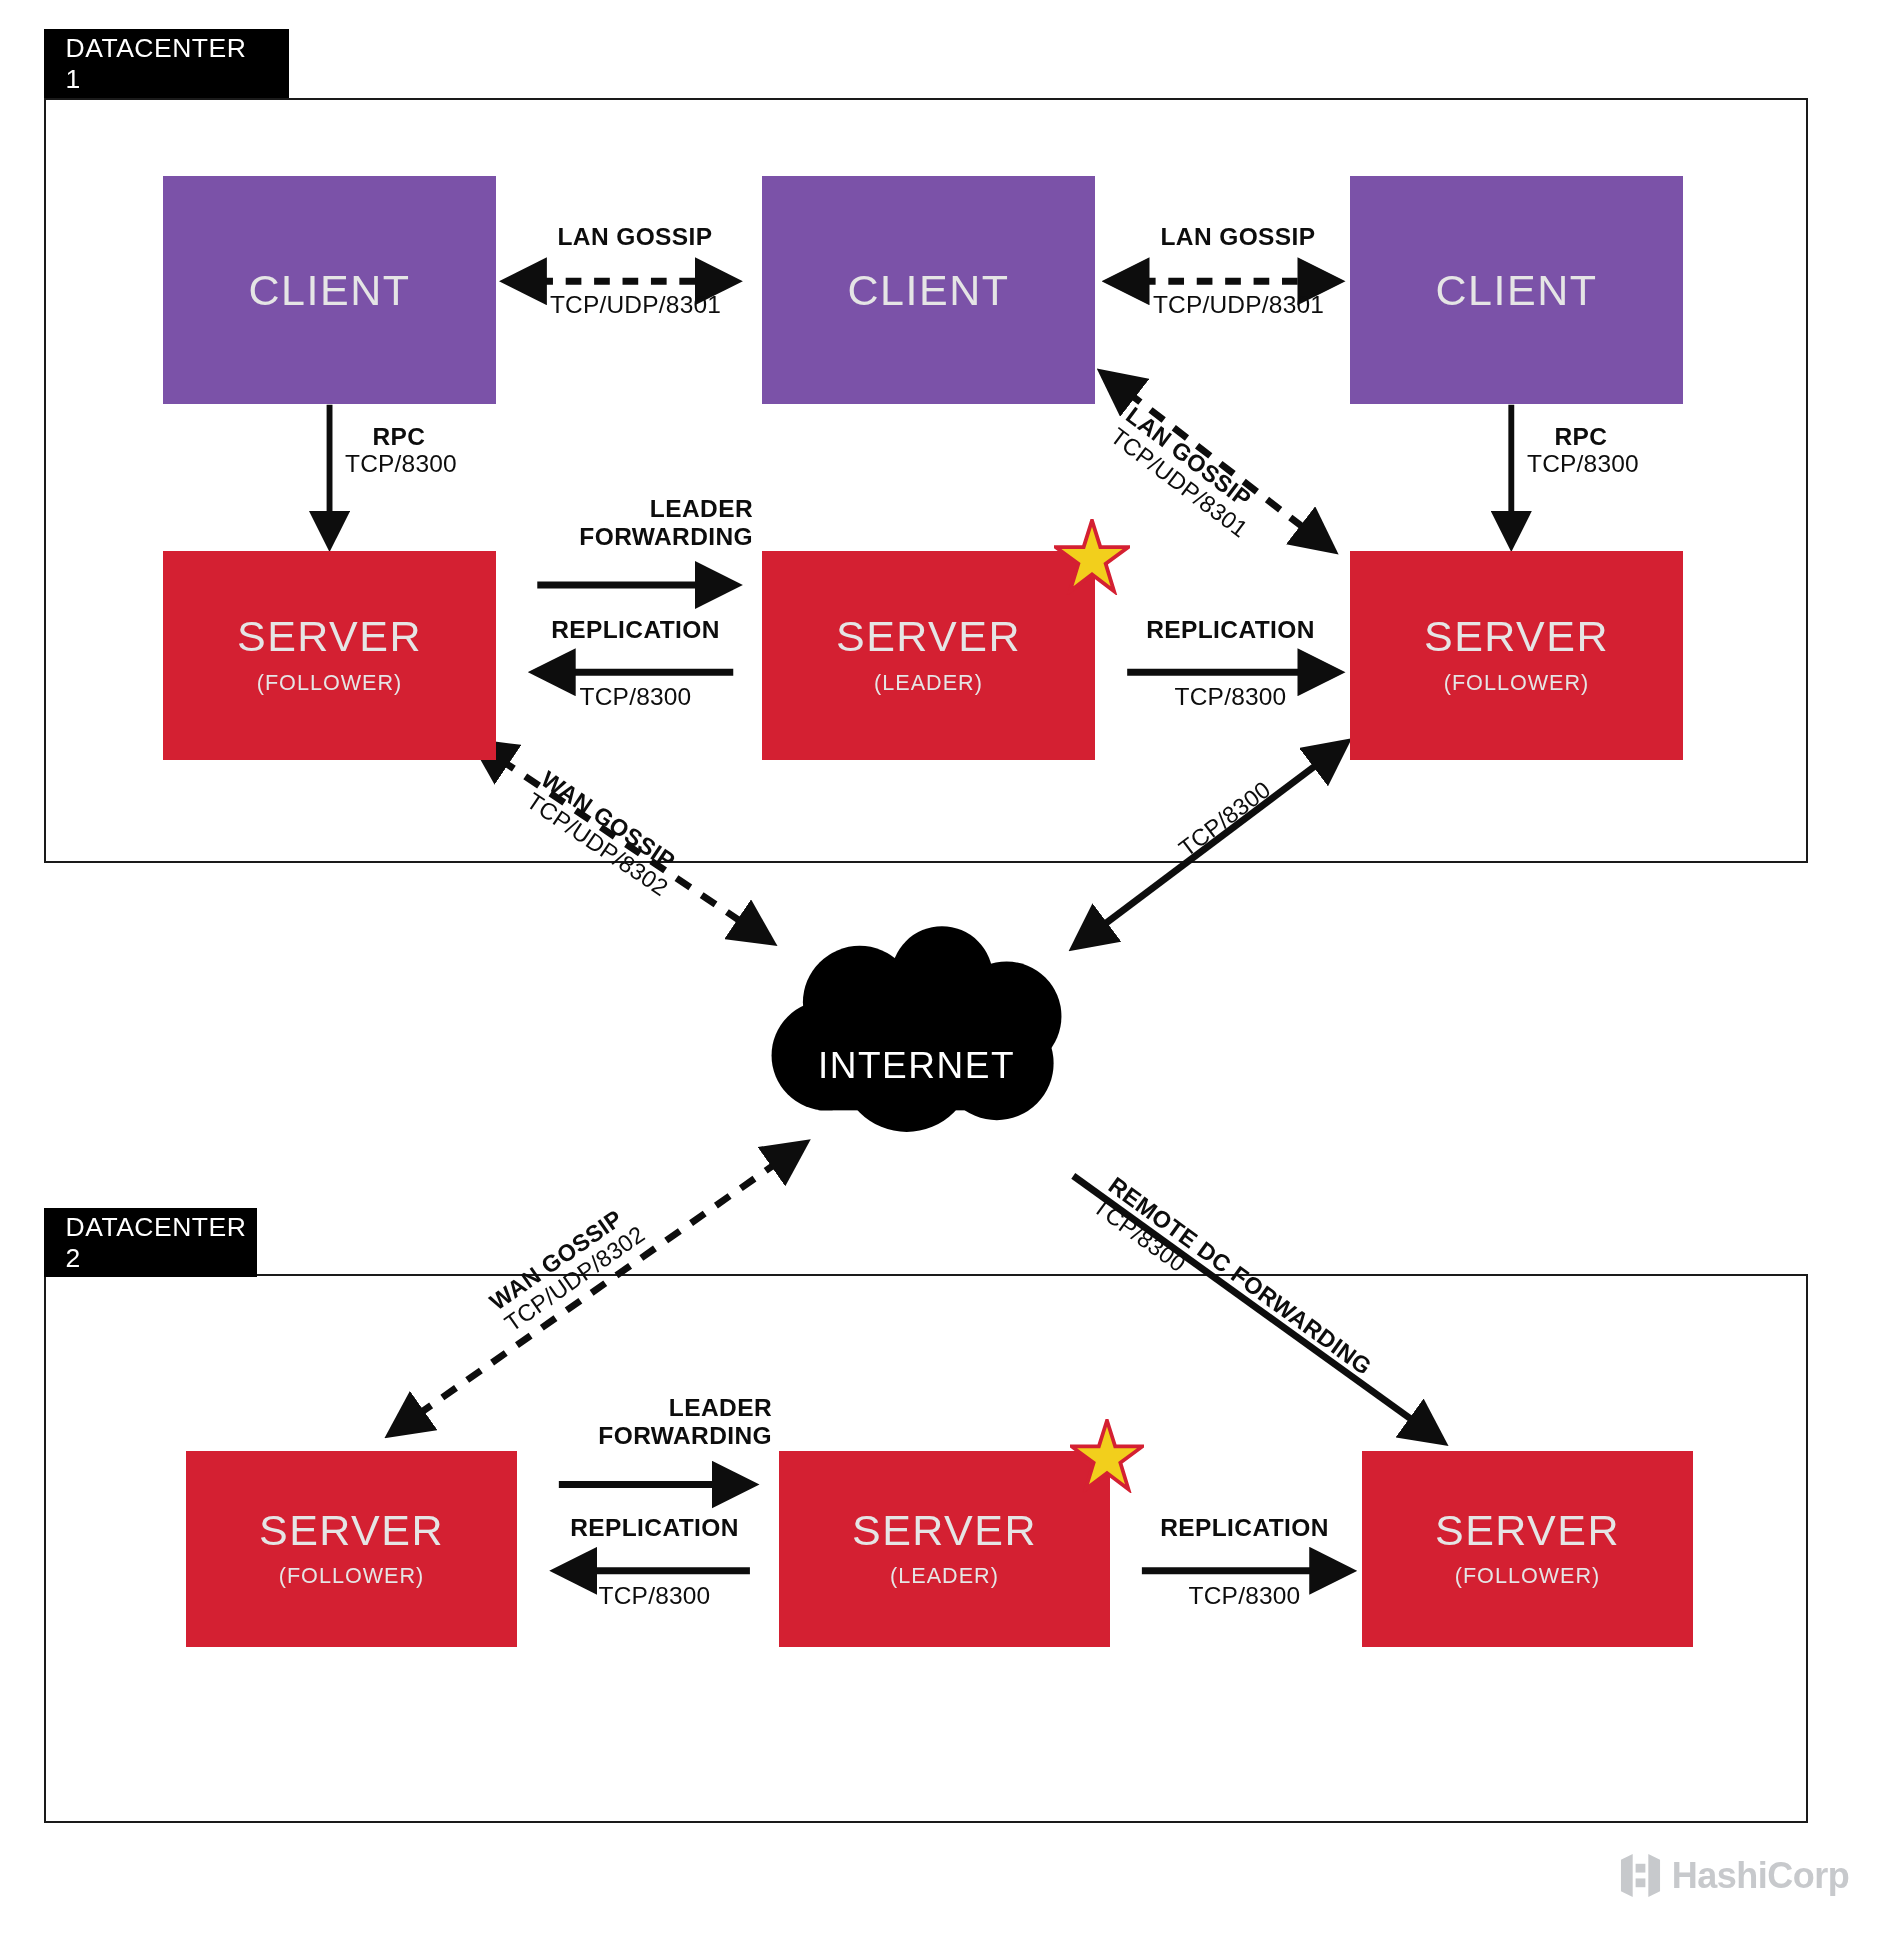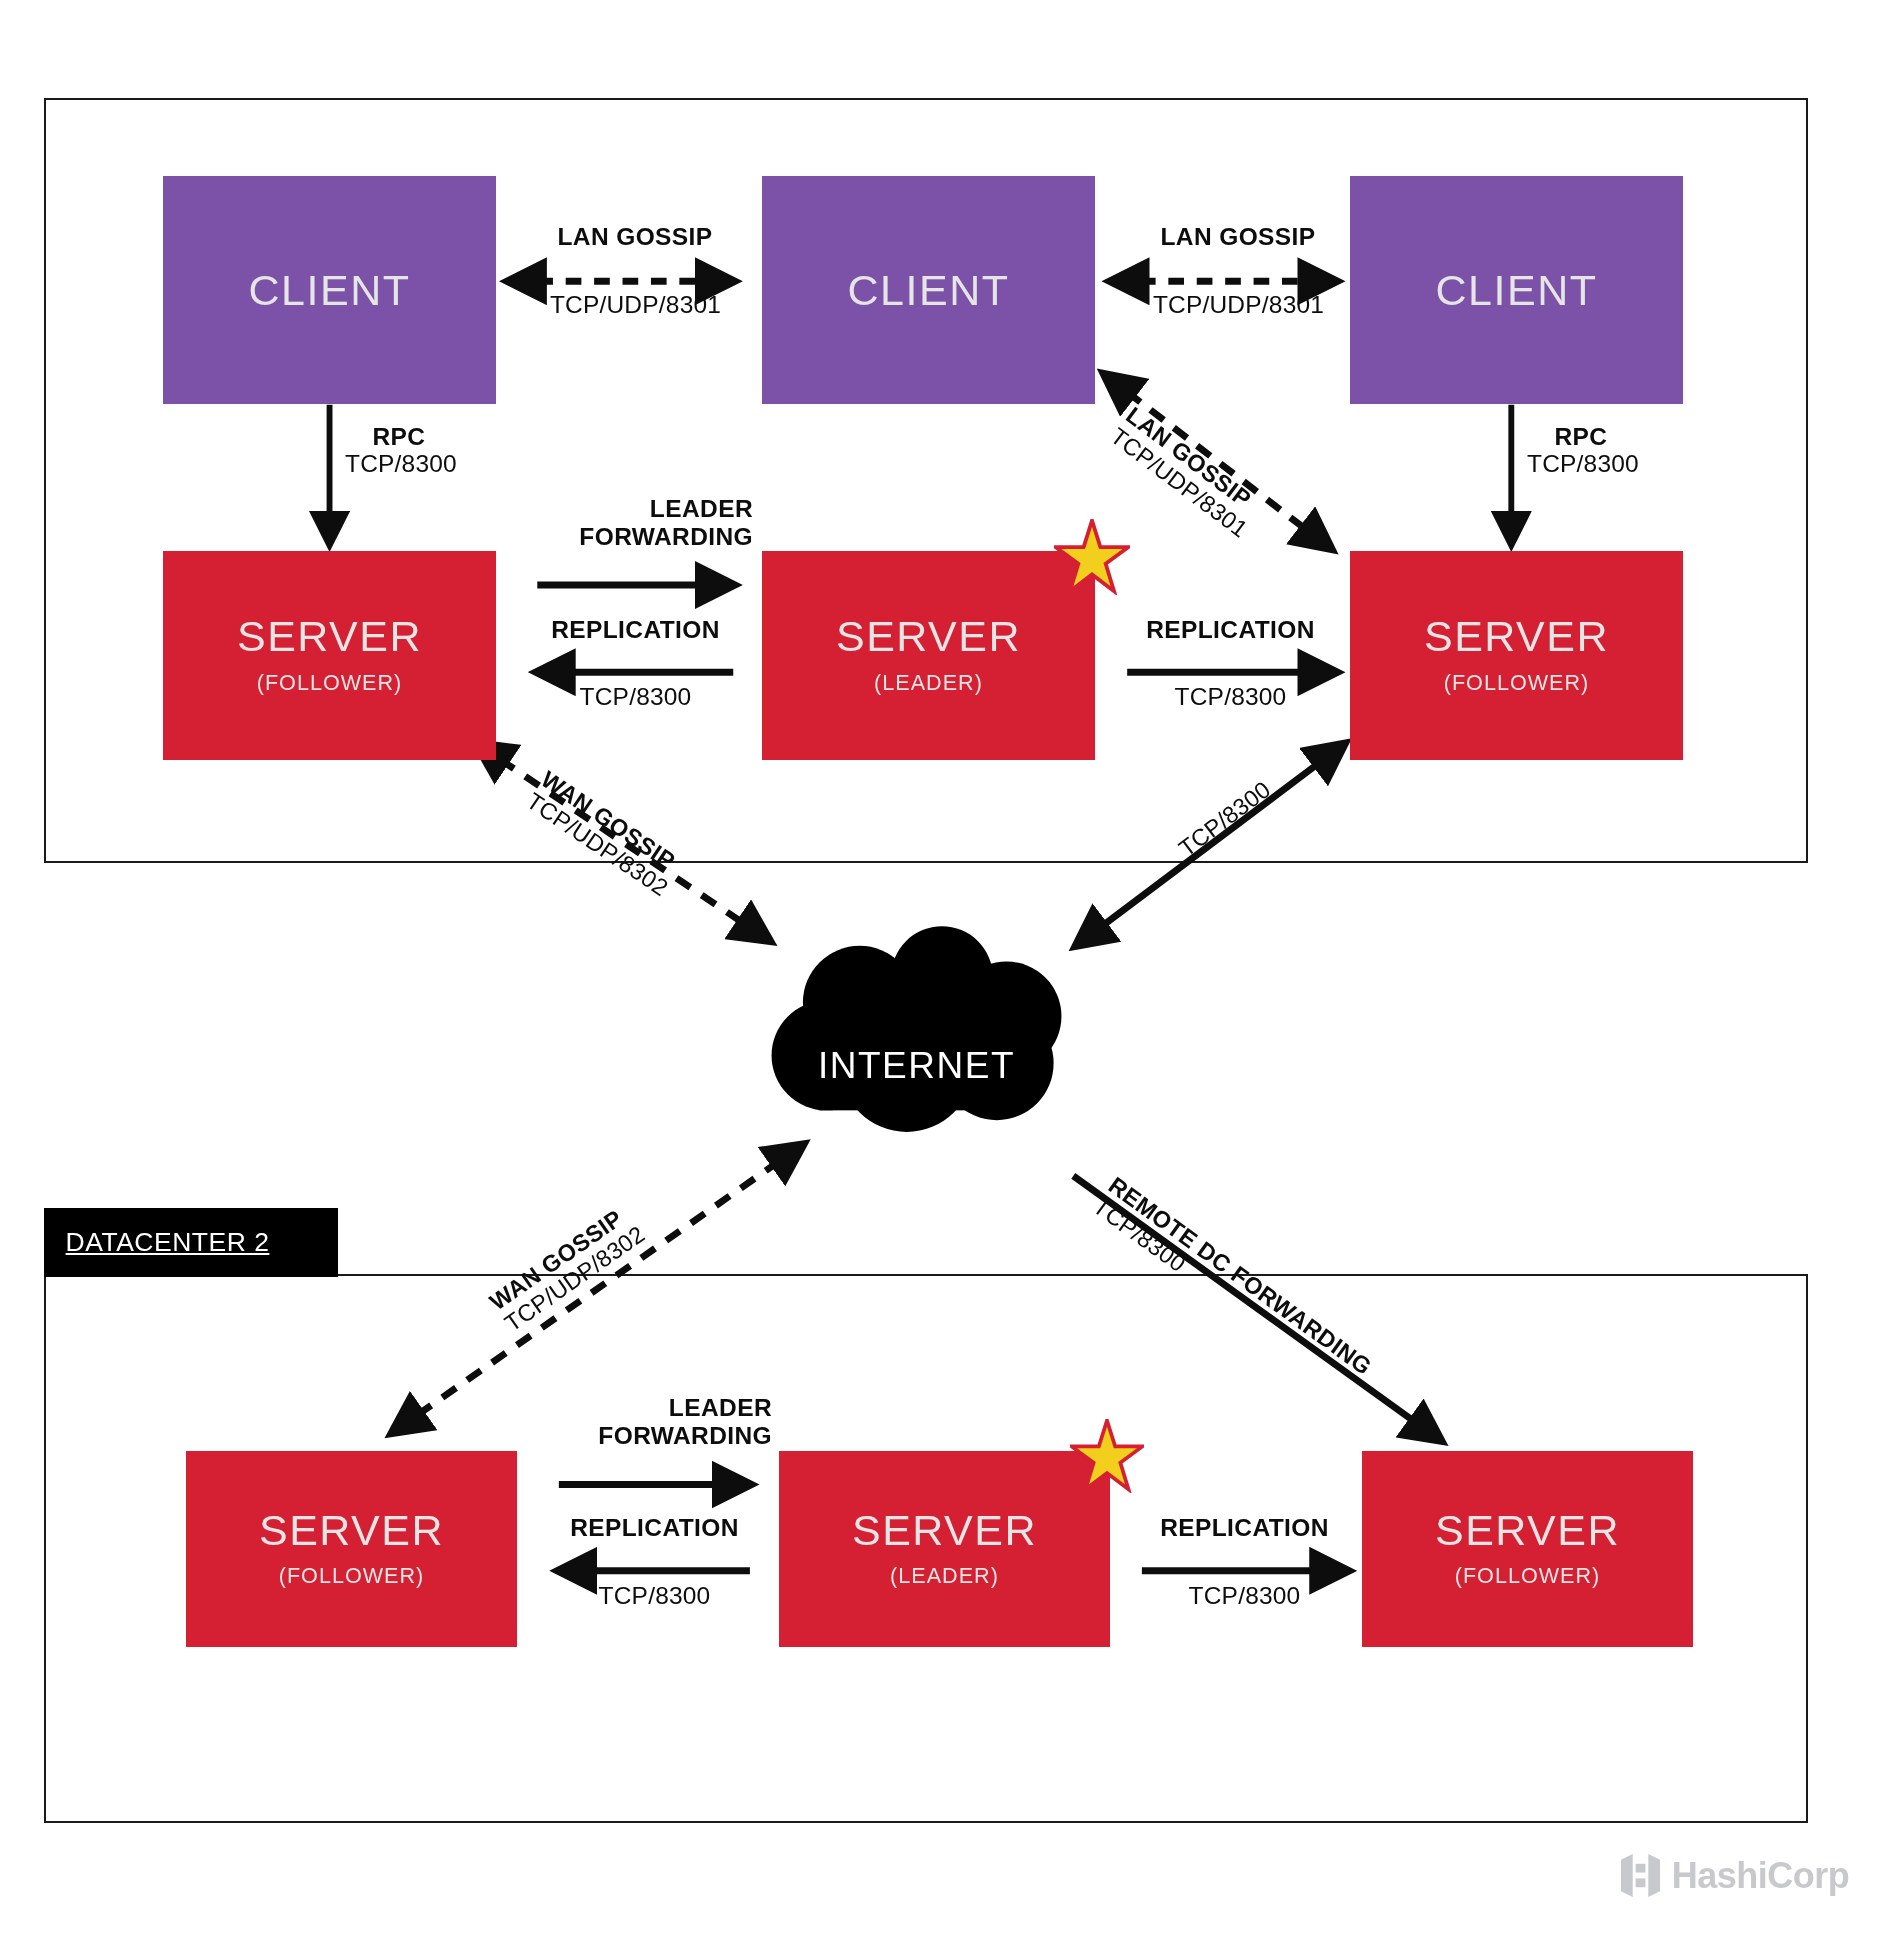--- a/index.html
+++ b/index.html
@@ -169,20 +169,23 @@
     <line x1="1095" y1="1200" x2="1470" y2="1470" stroke="#0d0d0d" stroke-width="7" marker-end="url(#ah)"></line>
 
     <line x1="570" y1="1515" x2="765" y2="1515" stroke="#0d0d0d" stroke-width="7" marker-end="url(#ah)"></line>
 
     <line x1="765" y1="1603" x2="570" y2="1603" stroke="#0d0d0d" stroke-width="7" marker-end="url(#ah)"></line>
 
     <line x1="1165" y1="1603" x2="1375" y2="1603" stroke="#0d0d0d" stroke-width="7" marker-end="url(#ah)"></line>
   </svg>
 
   <div class="dc-frame" style="left:44px; top:98px; width:1764px; height:765px;"></div>
+  <div class="dc-tab" style="left:44px; top:29px; width:245px; height:69px;">
+    <span>DATACENTER 1</span>
+  </div>
 
   <div class="node client" style="left:163px; top:176px; width:333px; height:228px;">
     <div class="ntitle">CLIENT</div>
   </div>
   <div class="node client" style="left:762px; top:176px; width:333px; height:228px;">
     <div class="ntitle">CLIENT</div>
   </div>
   <div class="node client" style="left:1350px; top:176px; width:333px; height:228px;">
     <div class="ntitle">CLIENT</div>
   </div>
@@ -270,21 +273,21 @@
         <circle cx="78" cy="132" r="56"></circle>
         <circle cx="160" cy="142" r="68"></circle>
         <circle cx="252" cy="140" r="58"></circle>
         <rect x="70" y="100" width="200" height="88"></rect>
       </g>
     </svg>
     <div id="cloud-label" style="top:83px; left:0;margin-top:36px;">INTERNET</div>
   </div>
 
   <div class="dc-frame" style="left:44px; top:1274px; width:1764px; height:549px;"></div>
-  <div class="dc-tab" style="left:44px; top:1208px; width:294px; height:69px;text-decoration:underline;">
+  <div class="dc-tab" style="left:44px; top:1208px; width:213px; height:69px;">
     <span>DATACENTER 2</span>
   </div>
 
   <div class="node server" style="left:186px; top:1451px; width:331px; height:196px;">
     <div class="ntitle">SERVER</div>
     <div class="nrole">(FOLLOWER)</div>
   </div>
   <div class="node server" style="left:779px; top:1451px; width:331px; height:196px;">
     <div class="ntitle">SERVER</div>
     <div class="nrole">(LEADER)</div>

